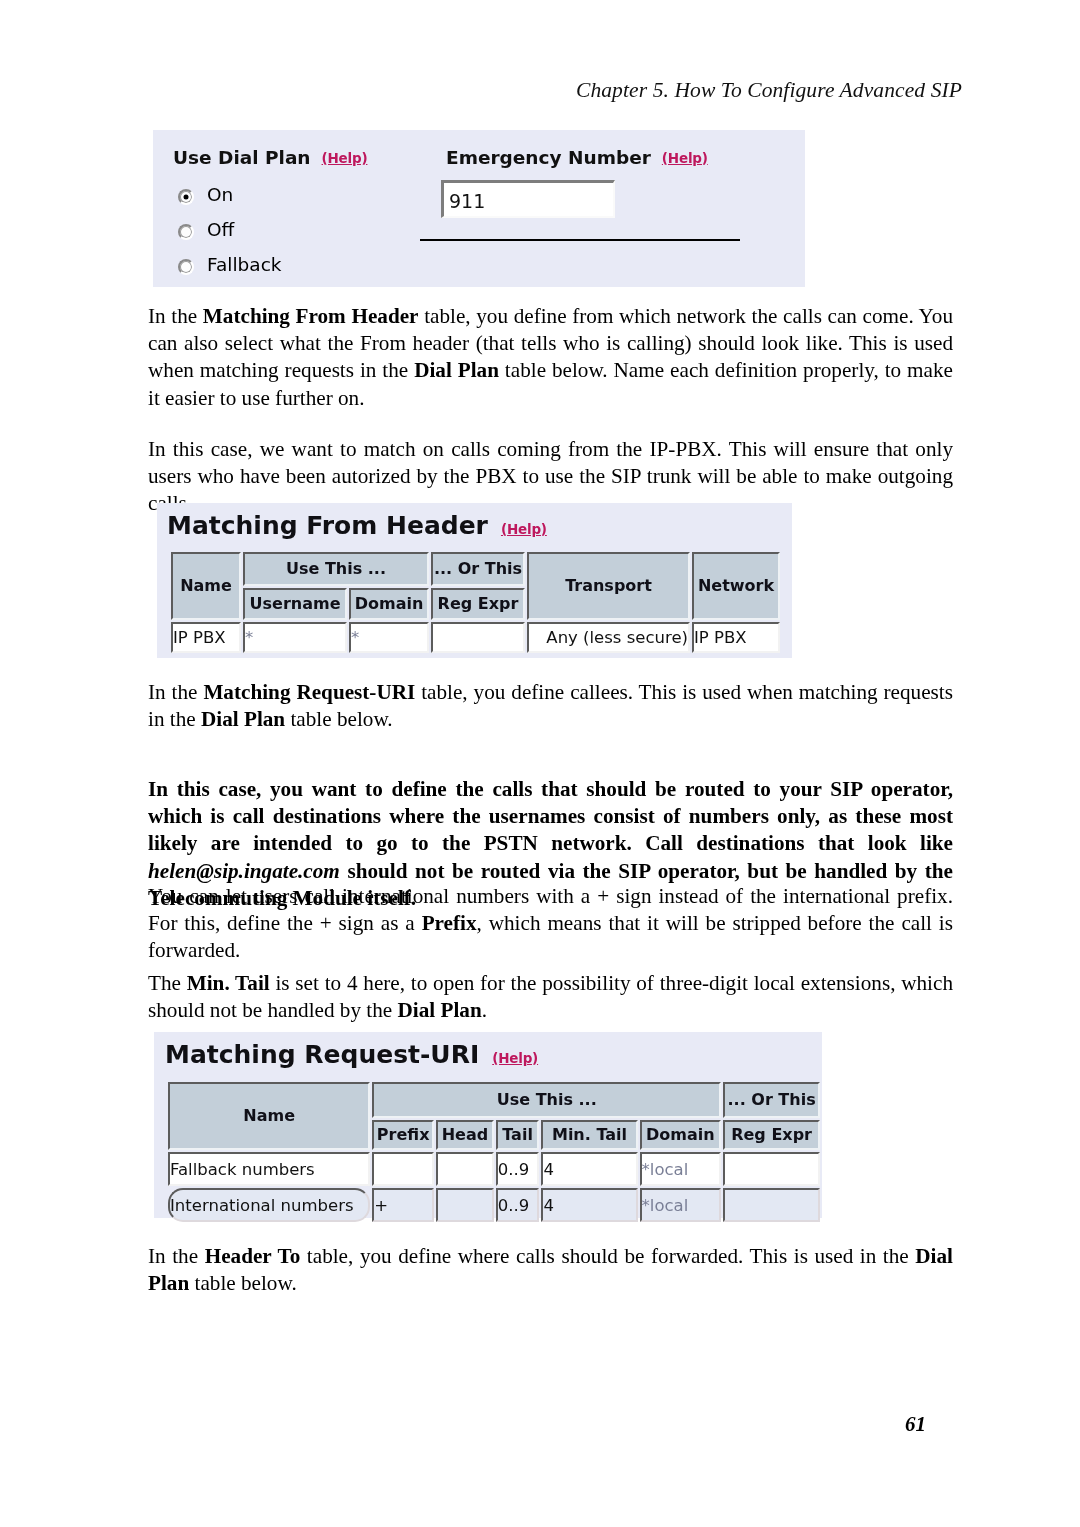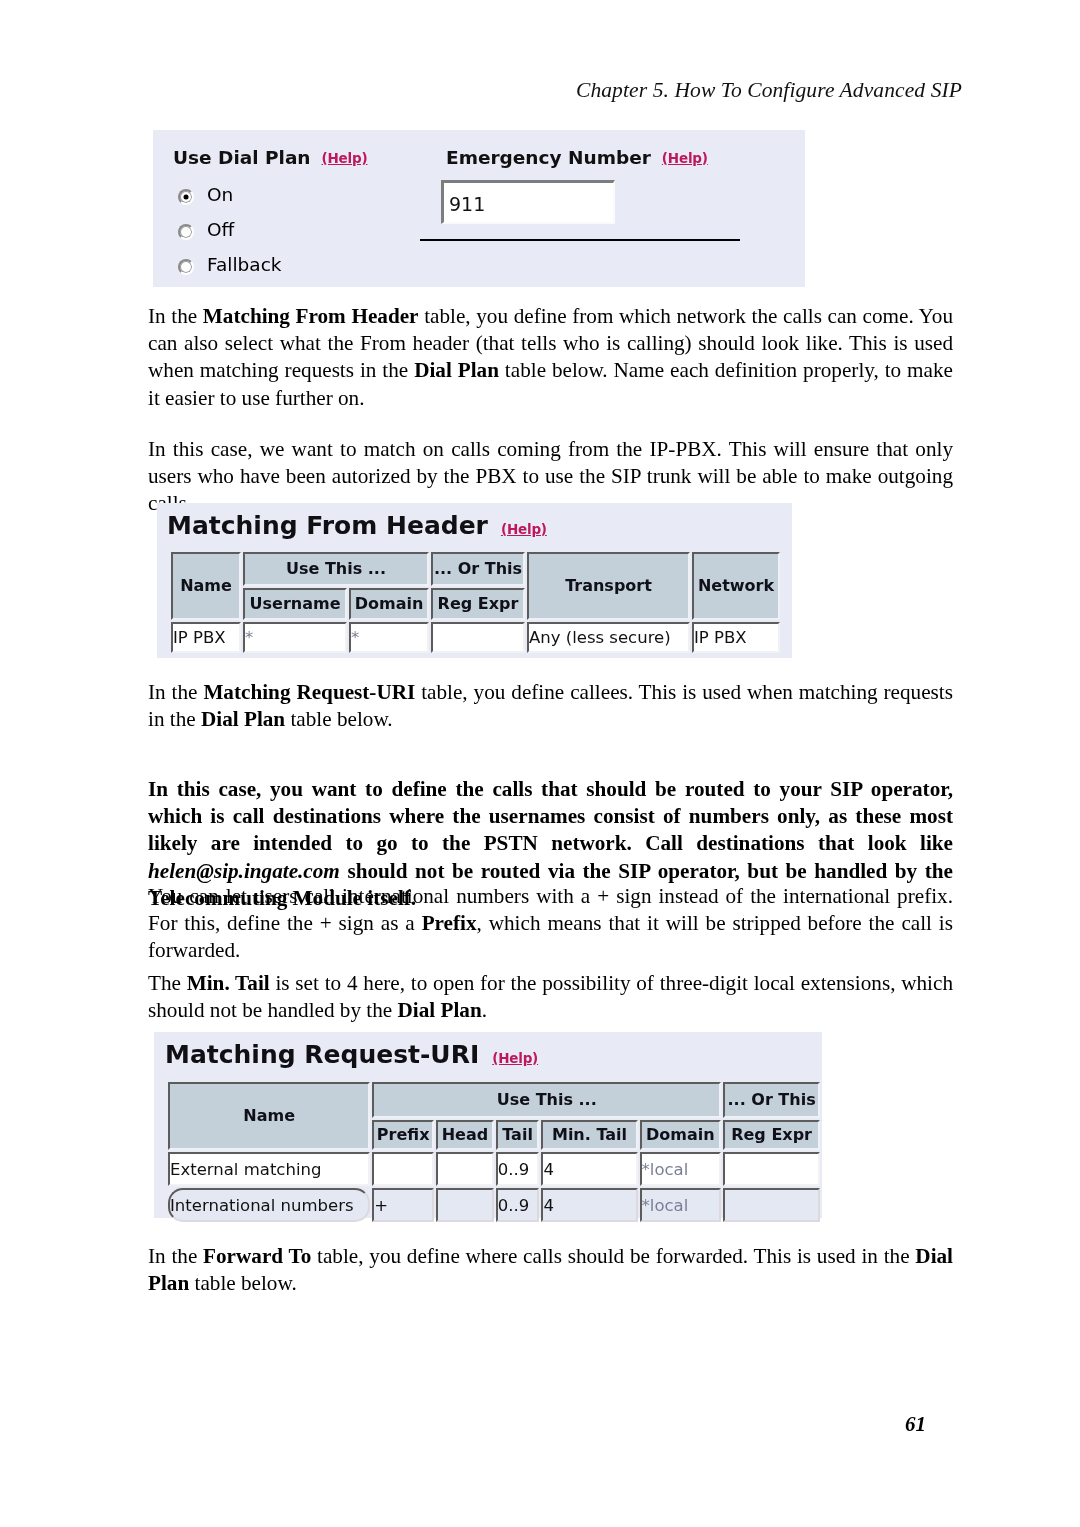--- a/index.html
+++ b/index.html
@@ -237,21 +237,21 @@
   <div class="radio-row" style="left:25px; top:124px;">
     <span class="radio"></span>
     <span>Fallback</span>
   </div>
 
   <div class="dp-label" style="left:293px; top:17px;">
     <span>Emergency Number</span>
     <span class="help-link">(Help)</span>
   </div>
 
-  <div class="text-input" style="left:288px; top:50px; width:174px; height:44px;">911</div>
+  <div class="text-input" style="left:288px; top:50px; width:174px; height:38px;">911</div>
 
   <div class="hrule" style="left:267px; top:109px; width:320px;"></div>
 </div>
 
 <div class="para" style="top:303px;">
   <span>In the </span><b>Matching From Header</b><span> table, you define from which network the calls can come. You can also select what the From header (that tells who is calling) should look like. This is used when matching requests in the </span><b>Dial Plan</b><span> table below. Name each definition properly, to make it easier to use further on.</span>
 </div>
 
 <div class="para" style="top:436px;">In this case, we want to match on calls coming from the IP-PBX. This will ensure that only users who have been autorized by the PBX to use the SIP trunk will be able to make outgoing calls.</div>
 
@@ -281,21 +281,21 @@
       <tr>
         <td class="th" style="height:32px;">Username</td>
         <td class="th" style="height:32px;">Domain</td>
         <td class="th" style="height:32px;">Reg Expr</td>
       </tr>
       <tr>
         <td class="td" style="height:31px;">IP PBX</td>
         <td class="td star" style="height:31px;">*</td>
         <td class="td star" style="height:31px;">*</td>
         <td class="td" style="height:31px;"></td>
-        <td class="td" style="height:31px;">Any (less secure)</td>
+        <td class="td" style="height:31px;text-align:right;">Any (less secure)</td>
         <td class="td" style="height:31px;">IP PBX</td>
       </tr>
     </tbody>
   </table>
 </div>
 
 <div class="para" style="top:679px;">
   <span>In the </span><b>Matching Request-URI</b><span> table, you define callees. This is used when matching requests in the </span><b>Dial Plan</b><span> table below.</span>
 </div>
 
@@ -335,21 +335,21 @@
       </tr>
       <tr>
         <td class="th" style="height:30px;">Prefix</td>
         <td class="th" style="height:30px;margin-top:28px;">Head</td>
         <td class="th" style="height:30px;">Tail</td>
         <td class="th" style="height:30px;">Min. Tail</td>
         <td class="th" style="height:30px;">Domain</td>
         <td class="th" style="height:30px;">Reg Expr</td>
       </tr>
       <tr>
-        <td class="td" style="height:34px;">External matching</td>
+        <td class="td" style="height:34px;">Fallback numbers</td>
         <td class="td" style="height:34px;"></td>
         <td class="td" style="height:34px;"></td>
         <td class="td" style="height:34px;">0..9</td>
         <td class="td" style="height:34px;">4</td>
         <td class="td star" style="height:34px;">*local</td>
         <td class="td" style="height:34px;"></td>
       </tr>
       <tr>
         <td class="td alt" style="height:34px;border-radius:15px;">International numbers</td>
         <td class="td alt" style="height:34px;">+</td>
@@ -357,16 +357,16 @@
         <td class="td alt" style="height:34px;">0..9</td>
         <td class="td alt" style="height:34px;">4</td>
         <td class="td alt star" style="height:34px;">*local</td>
         <td class="td alt" style="height:34px;"></td>
       </tr>
     </tbody>
   </table>
 </div>
 
 <div class="para" style="top:1243px;">
-  <span>In the </span><b>Forward To</b><span> table, you define where calls should be forwarded. This is used in the </span><b>Dial Plan</b><span> table below.</span>
+  <span>In the </span><b>Header To</b><span> table, you define where calls should be forwarded. This is used in the </span><b>Dial Plan</b><span> table below.</span>
 </div>
 
 <div class="page-number">61</div>
 
 </body></html>

